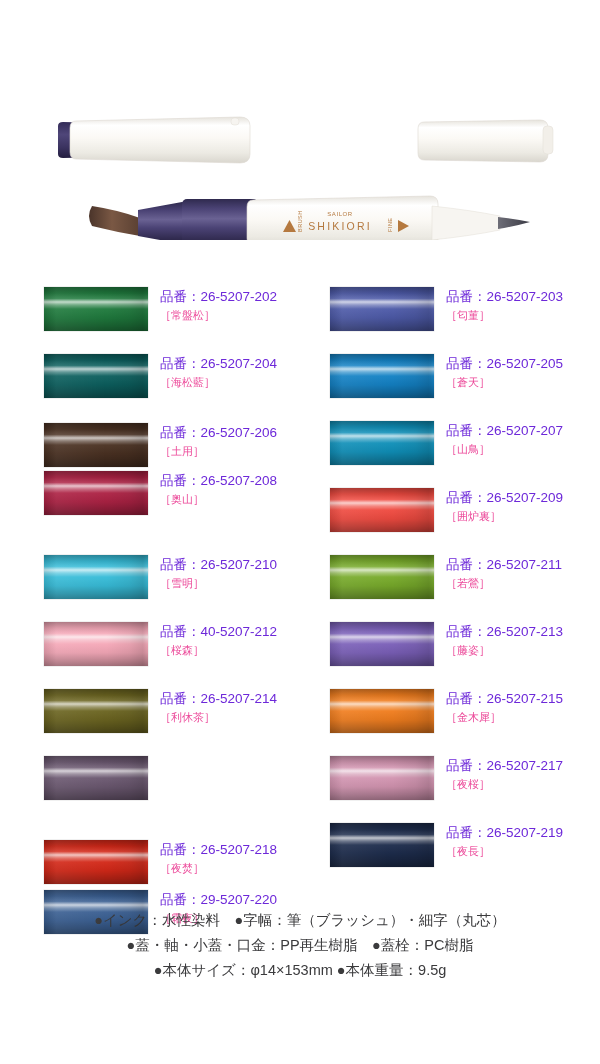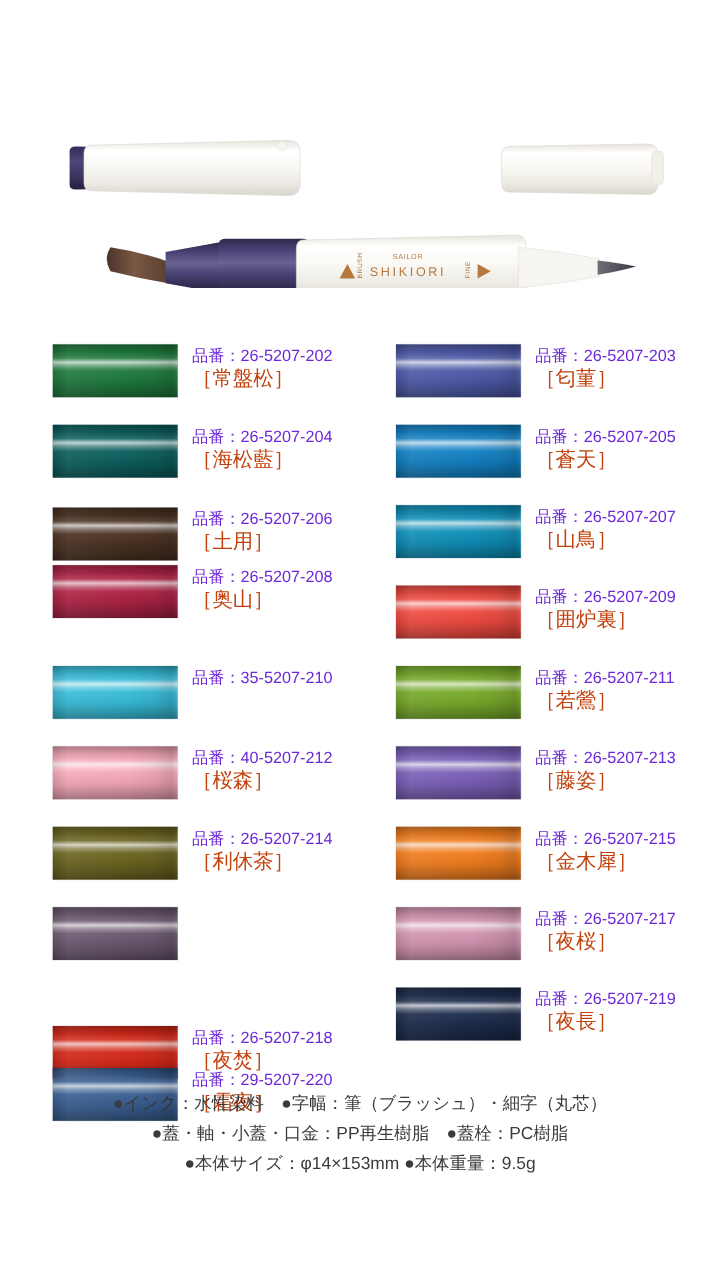--- a/index.html
+++ b/index.html
@@ -89,24 +89,24 @@
     top: 0px;
     width: 175px;
   }
   .swatch-code {
     font-size: 13.5px;
     line-height: 19px;
     white-space: nowrap;
     color: #6d28d9;
   }
   .swatch-name {
-    font-size: 17px;
+    font-size: 11px;
     line-height: 19px;
     white-space: nowrap;
-    color: #c2410c;
+    color: #ec4899;
   }
 
   
   #spec-block {
     position: absolute;
     left: 0;
     top: 908px;
     width: 600px;
     text-align: center;
   }
@@ -244,21 +244,22 @@
     <div class="swatch-row col-right" style="top: 201px;">
       <div class="swatch-chip" style="background: rgb(239, 74, 64);"></div>
       <div class="swatch-text">
         <div class="swatch-code">品番：26-5207-209</div>
         <div class="swatch-name">［囲炉裏］</div>
       </div>
     </div>
     <div class="swatch-row col-left" style="top: 268px;">
       <div class="swatch-chip" style="background: rgb(55, 188, 216);"></div>
       <div class="swatch-text">
-        <div class="swatch-code">品番：35-5207-210</div>
+        <div class="swatch-code">品番：26-5207-210</div>
+        <div class="swatch-name">［雪明］</div>
       </div>
     </div>
     <div class="swatch-row col-right" style="top: 268px;">
       <div class="swatch-chip" style="background: rgb(119, 170, 42);"></div>
       <div class="swatch-text">
         <div class="swatch-code">品番：26-5207-211</div>
         <div class="swatch-name">［若鶯］</div>
       </div>
     </div>
     <div class="swatch-row col-left" style="top: 335px;">
@@ -292,21 +293,21 @@
     <div class="swatch-row col-left" style="top: 469px;">
       <div class="swatch-chip" style="background: rgb(107, 88, 112);"></div>
     </div>
     <div class="swatch-row col-right" style="top: 469px;">
       <div class="swatch-chip" style="background: rgb(210, 148, 176);"></div>
       <div class="swatch-text">
         <div class="swatch-code">品番：26-5207-217</div>
         <div class="swatch-name">［夜桜］</div>
       </div>
     </div>
-    <div class="swatch-row col-left" style="top: 568px; padding-left: 36px;">
+    <div class="swatch-row col-left" style="top: 553px; padding-left: 36px;">
       <div class="swatch-chip" style="background: rgb(211, 40, 24);"></div>
       <div class="swatch-text">
         <div class="swatch-code">品番：26-5207-218</div>
         <div class="swatch-name">［夜焚］</div>
       </div>
     </div>
     <div class="swatch-row col-right" style="top: 536px;">
       <div class="swatch-chip" style="background: rgb(29, 44, 76);"></div>
       <div class="swatch-text">
         <div class="swatch-code">品番：26-5207-219</div>

